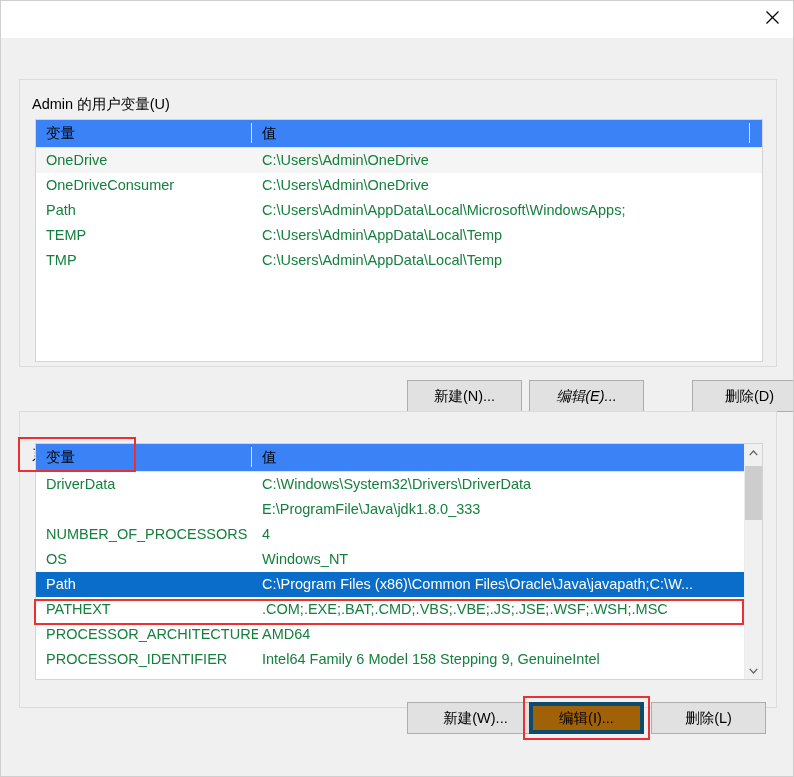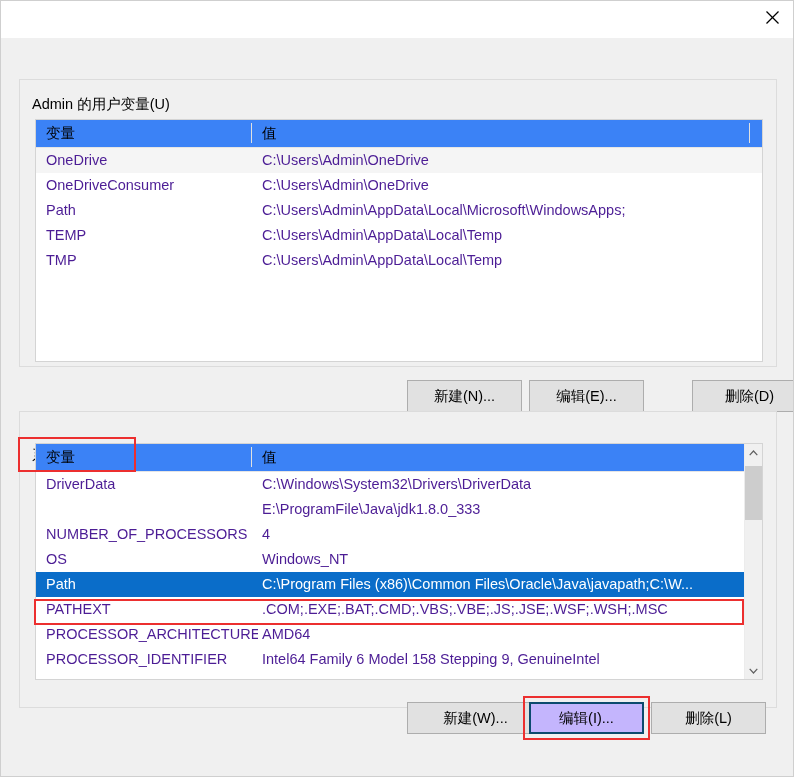--- a/index.html
+++ b/index.html
@@ -141,21 +141,21 @@
     height: 25px;
     line-height: 25px;
     white-space: nowrap;
     overflow: hidden;
   }
   .lv-row .cell-var,
   .lv-row .cell-val {
     position: absolute;
     top: 0;
     font-size: 14.5px;
-    color: #4c1d95;
+    color: #15803d;
     white-space: nowrap;
     overflow: hidden;
   }
   .lv-row .cell-var { left: 10px; width: 212px; }
   .lv-row .cell-val { left: 226px; width: 500px; }
   .lv-row.alt { background: #f5f5f5; }
   .lv-row.selected { background: #0a6dc9; }
   .lv-row.selected .cell-var,
   .lv-row.selected .cell-val { color: #ffffff; }
 
@@ -200,30 +200,30 @@
     font-family: "Liberation Sans", "DejaVu Sans", sans-serif;
     font-size: 14.5px;
     color: #000000;
     display: flex;
     align-items: center;
     justify-content: center;
     cursor: default;
     white-space: nowrap;
   }
   .btn.focused {
-    border: 2px solid #0c4a6e;
-    background: #c4b5fd;
+    border: 4px solid #0c4a6e;
+    background: #a16207;
   }
   .btn.default {
     border: 2px solid #0a6dc9;
     background: #e1e1e1;
   }
 
   #btn-user-new  { left: 405px; top: 327px; width: 115px; }
-  #btn-user-edit { left: 527px; top: 327px; width: 115px; }
+  #btn-user-edit { left: 527px; top: 327px; width: 115px; font-style: italic; }
   #btn-user-del  { left: 649px; top: 327px; width: 115px; margin-left: 41px; }
 
   #btn-sys-new   { left: 405px; top: 649px; width: 137px; }
   #btn-sys-edit  { left: 527px; top: 649px; width: 115px; }
   #btn-sys-del   { left: 649px; top: 649px; width: 115px; }
 
   #btn-ok        { left: 521px; top: 724px; width: 110px; }
   #btn-cancel    { left: 643px; top: 724px; width: 110px; }
 
   

